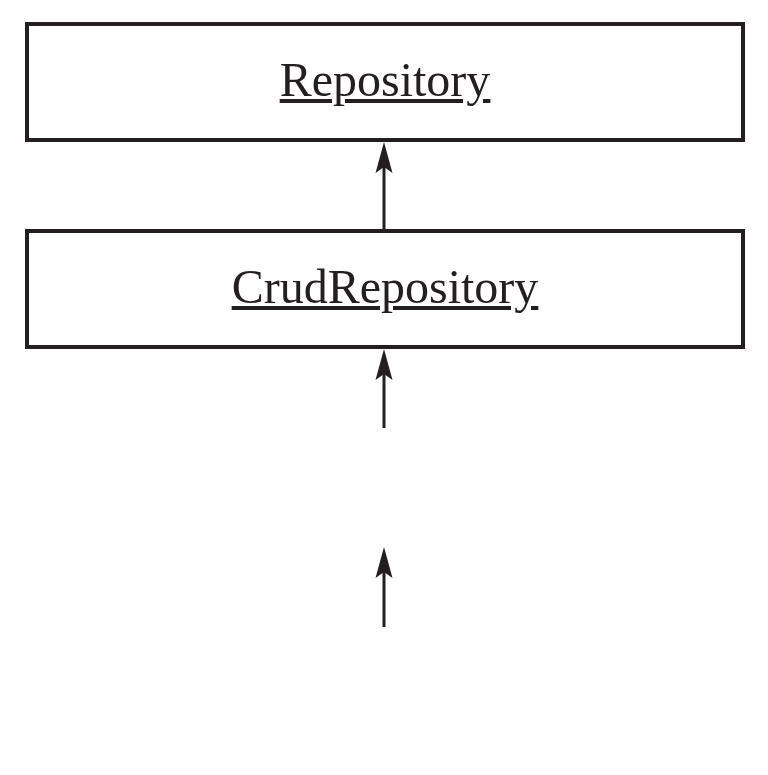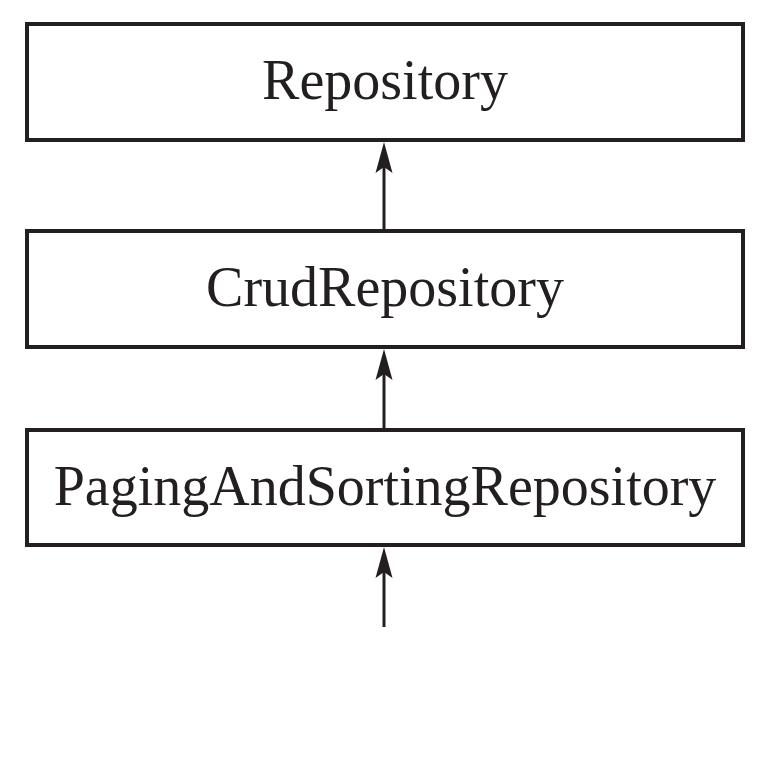--- a/index.html
+++ b/index.html
@@ -22,25 +22,26 @@
     left: 25px;
     width: 720px;
     height: 120px;
     border: 4px solid var(--ink);
     background: var(--bg);
     display: flex;
     align-items: center;
     justify-content: center;
   }
   .node-label {
-    font-size: 56px;
+    font-size: 48px;
     line-height: 1;
     white-space: nowrap;
     color: var(--ink);
     padding-bottom: 4px;
+    text-decoration: underline;
   }
   .arrow {
     position: absolute;
     left: 372px;
     width: 24px;
     display: block;
     color: var(--ink);
   }
   #node-repository                 { top: 22px; }
   #arrow-crud-to-repository        { top: 142px; height: 87px; }
@@ -66,23 +67,20 @@
 
   <div class="node" id="node-crudrepository">
     <span class="node-label">CrudRepository</span>
   </div>
 
   <svg class="arrow" id="arrow-paging-to-crud" viewBox="0 0 24 79" width="24" height="79" aria-hidden="true">
     <line x1="12" y1="24" x2="12" y2="79" stroke="currentColor" stroke-width="3"></line>
     <polygon points="12,0 3.5,31 12,25 20.5,31" fill="currentColor"></polygon>
   </svg>
 
-  <div class="node" id="node-pagingandsortingrepository">
-    <span class="node-label">PagingAndSortingRepository</span>
-  </div>
 
   <svg class="arrow" id="arrow-graph-to-paging" viewBox="0 0 24 80" width="24" height="80" aria-hidden="true">
     <line x1="12" y1="24" x2="12" y2="80" stroke="currentColor" stroke-width="3"></line>
     <polygon points="12,0 3.5,31 12,25 20.5,31" fill="currentColor"></polygon>
   </svg>
 
 
 </div>
 
 </body></html>

